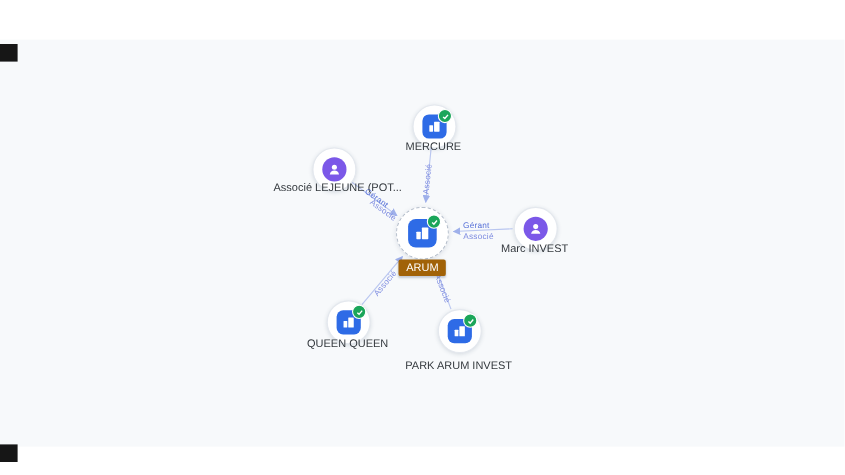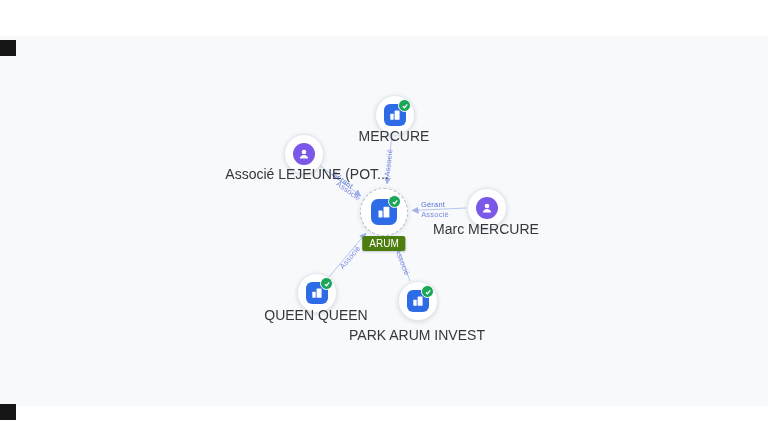--- a/index.html
+++ b/index.html
@@ -37,24 +37,24 @@
   .icon.company.big{width:26px;height:26px;border-radius:7px;}
   .icon.person{width:22px;height:22px;border-radius:50%;background:#7b58e8;}
   .badge{
     position:absolute;top:3px;right:3px;width:11px;height:11px;border-radius:50%;
     background:#1ba65a;border:1.5px solid #ffffff;
     display:flex;align-items:center;justify-content:center;box-sizing:content-box;
   }
   .node-center .badge{top:6px;right:6px;}
   .node-label{
     position:absolute;transform:translateX(-50%);
-    font-size:14px;color:#33383d;white-space:nowrap;text-align:center;
+    font-size:10px;color:#33383d;white-space:nowrap;text-align:center;
   }
   .node-label.selected{
-    background:#4d7c0f;color:#ffffff;padding:2px 7px;border-radius:2px;
+    background:#a16207;color:#ffffff;padding:2px 7px;border-radius:2px;
     font-size:10px;box-shadow:0 1px 2px rgba(40,60,90,.25);
   }
 </style>
 </head>
 <body>
 
 <div class="stage">
   <div class="canvas"></div>
   <div class="artifact" style="top:40px"></div>
   <div class="artifact" style="top:404px"></div>
@@ -126,21 +126,21 @@
   <div class="node-label selected" style="left:384px;top:236px">ARUM</div>
 
   <div class="node" style="left:467px;top:188px">
     <span class="icon person">
       <svg width="12" height="12" viewBox="0 0 12 12">
           <circle cx="6" cy="4" r="2.3" fill="#fff"></circle>
           <path d="M1.8 10.6c.3-2.3 2-3.6 4.2-3.6s3.9 1.3 4.2 3.6z" fill="#fff"></path>
         </svg>
     </span>
   </div>
-  <div class="node-label" style="left:486px;top:221px">Marc MERCURE</div>
+  <div class="node-label" style="left:486px;top:221px">Marc INVEST</div>
 
   <div class="node" style="left:297px;top:273px">
     <span class="icon company">
       <svg width="12" height="12" viewBox="0 0 12 12">
           <rect x="1.3" y="4.8" width="3.4" height="5.9" rx="0.5" fill="#fff"></rect>
           <rect x="5.6" y="1.6" width="5" height="9.1" rx="0.5" fill="#fff"></rect>
         </svg>
     </span>
     <span class="badge">
       <svg width="8" height="8" viewBox="0 0 10 10">

